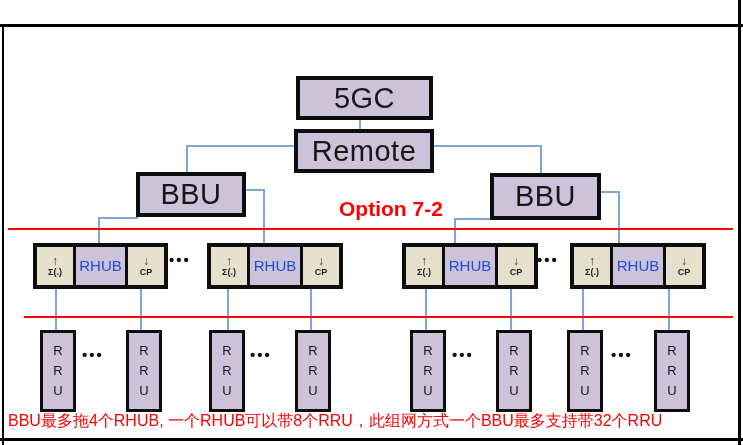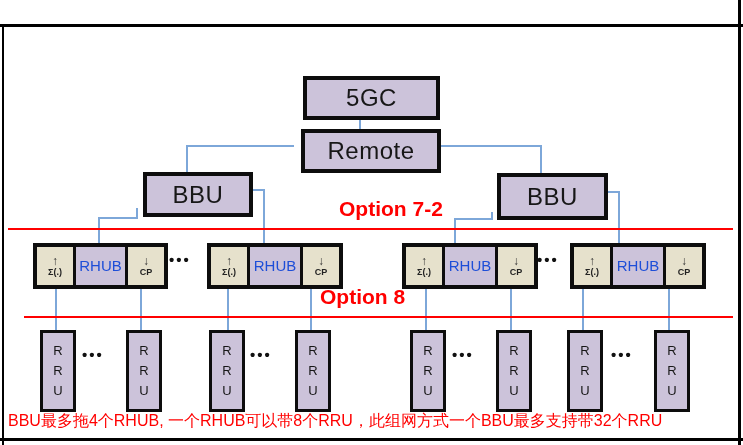--- a/index.html
+++ b/index.html
@@ -7,21 +7,21 @@
     position:relative;width:743px;height:445px;background:#fff;overflow:hidden;
     font-family:"Liberation Sans","DejaVu Sans",sans-serif;color:#111;
   }
   .frame-line{position:absolute;background:#000;}
   .red-line{position:absolute;background:var(--accent,#ff0000);height:2px;}
   .conn{position:absolute;background:var(--connector,#7da7d9);}
   .conn.h{height:2px;} .conn.v{width:2px;}
   .node{
     position:absolute;background:var(--node-fill,#ccc3da);border:4px solid #0d0d0d;
     display:flex;align-items:center;justify-content:center;
-    font-size:24px;color:#171717;letter-spacing:0.5px;margin-left:7px;
+    font-size:29px;color:#171717;letter-spacing:0.5px;
   }
   .rhub-group{
     position:absolute;top:243px;height:38px;background:#0d0d0d;
     border:4px solid #0d0d0d;display:flex;gap:3px;
   }
   .cell{display:flex;flex-direction:column;align-items:center;justify-content:center;line-height:1.05;}
   .cell-sum,.cell-cp{background:var(--cell-fill,#e6e1cc);width:36px;}
   .cell-rhub{background:var(--node-fill,#ccc3da);flex:1;font-size:15px;color:#1d4ed8;justify-content:center;display:flex;align-items:center;}
   .arrow{font-size:12px;color:#333;} 
   .cell-sub{font-size:9px;color:#222;font-weight:bold;}
@@ -68,21 +68,20 @@
   <div class="conn v" style="left:140px;top:281px;height:49px;"></div>
   <div class="conn v" style="left:227px;top:281px;height:49px;"></div>
   <div class="conn v" style="left:310px;top:281px;height:49px;"></div>
   <div class="conn v" style="left:425px;top:281px;height:49px;"></div>
   <div class="conn v" style="left:510px;top:281px;height:49px;"></div>
   <div class="conn v" style="left:582px;top:281px;height:49px;"></div>
   <div class="conn v" style="left:668px;top:281px;height:49px;"></div>
 
   <div class="opt" style="left:303px;top:197px;margin-left:36px;">Option 7-2</div>
   <div class="red-line" style="left:8px;top:228px;width:725px;"></div>
-  <div class="opt" style="left:320px;top:285px;">Option 8</div>
   <div class="red-line" style="left:24px;top:316px;width:709px;"></div>
 
   <div class="node" style="left:296px;top:76px;width:129px;height:36px;">5GC</div>
   <div class="node" style="left:294px;top:129px;width:132px;height:36px;">Remote</div>
   <div class="node" style="left:136px;top:172px;width:102px;height:37px;">BBU</div>
   <div class="node" style="left:490px;top:173px;width:103px;height:39px;">BBU</div>
 
   <div class="rhub-group" style="left:33px;width:127px;">
     <div class="cell cell-sum">
       <span class="arrow">↑</span>

